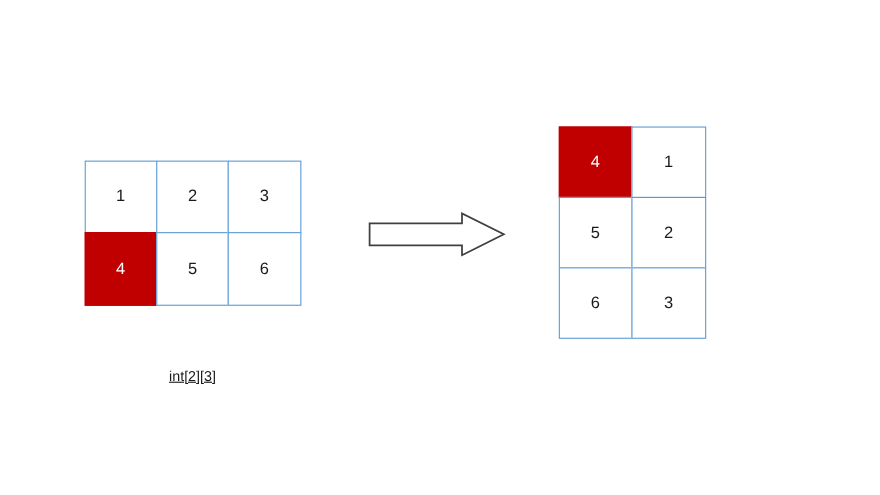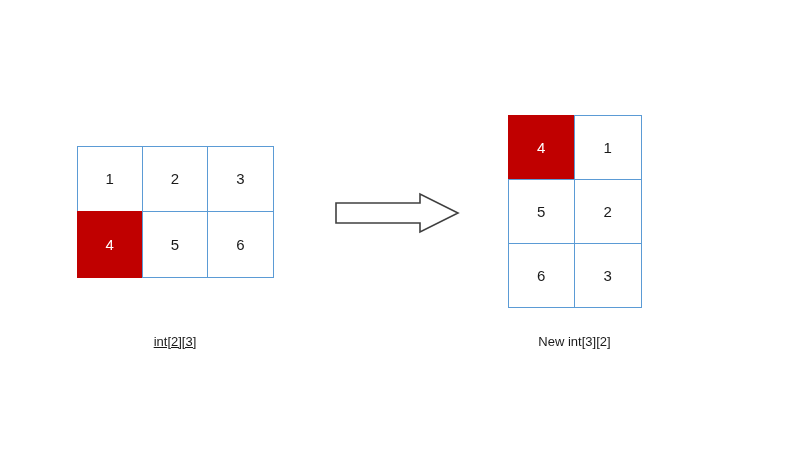--- a/index.html
+++ b/index.html
@@ -116,15 +116,14 @@
   </div>
 
   <div class="matrix" id="matrix-result">
       <div class="cell highlight">4</div>
       <div class="cell">1</div>
       <div class="cell">5</div>
       <div class="cell">2</div>
       <div class="cell">6</div>
       <div class="cell">3</div>
     </div>
-  <div class="caption" id="caption-result">New int[3][2]</div>
 
 </div>
 
 </body></html>

